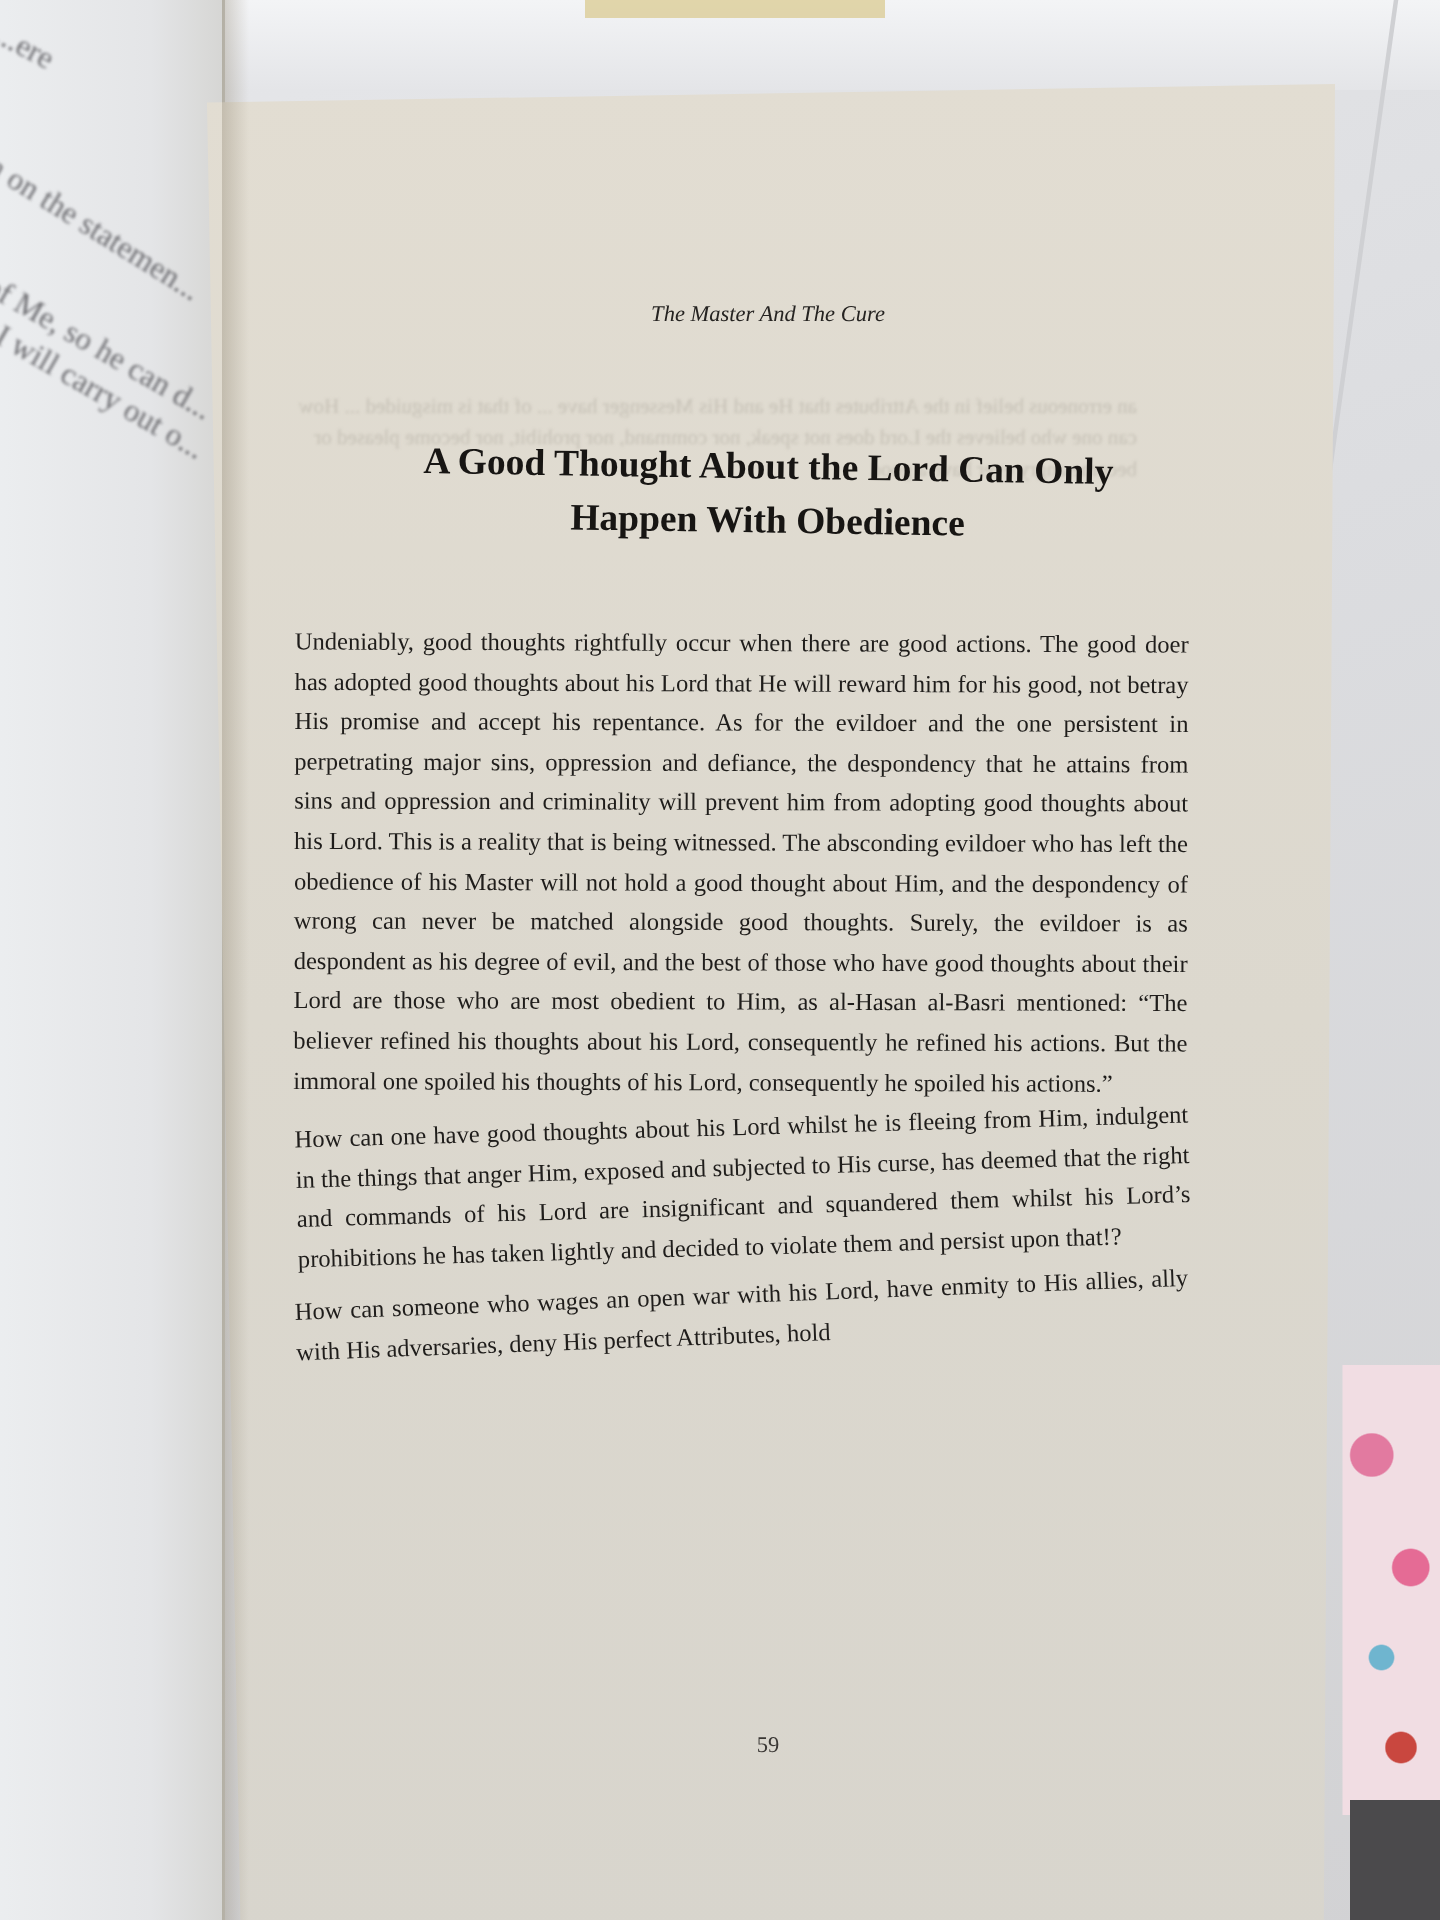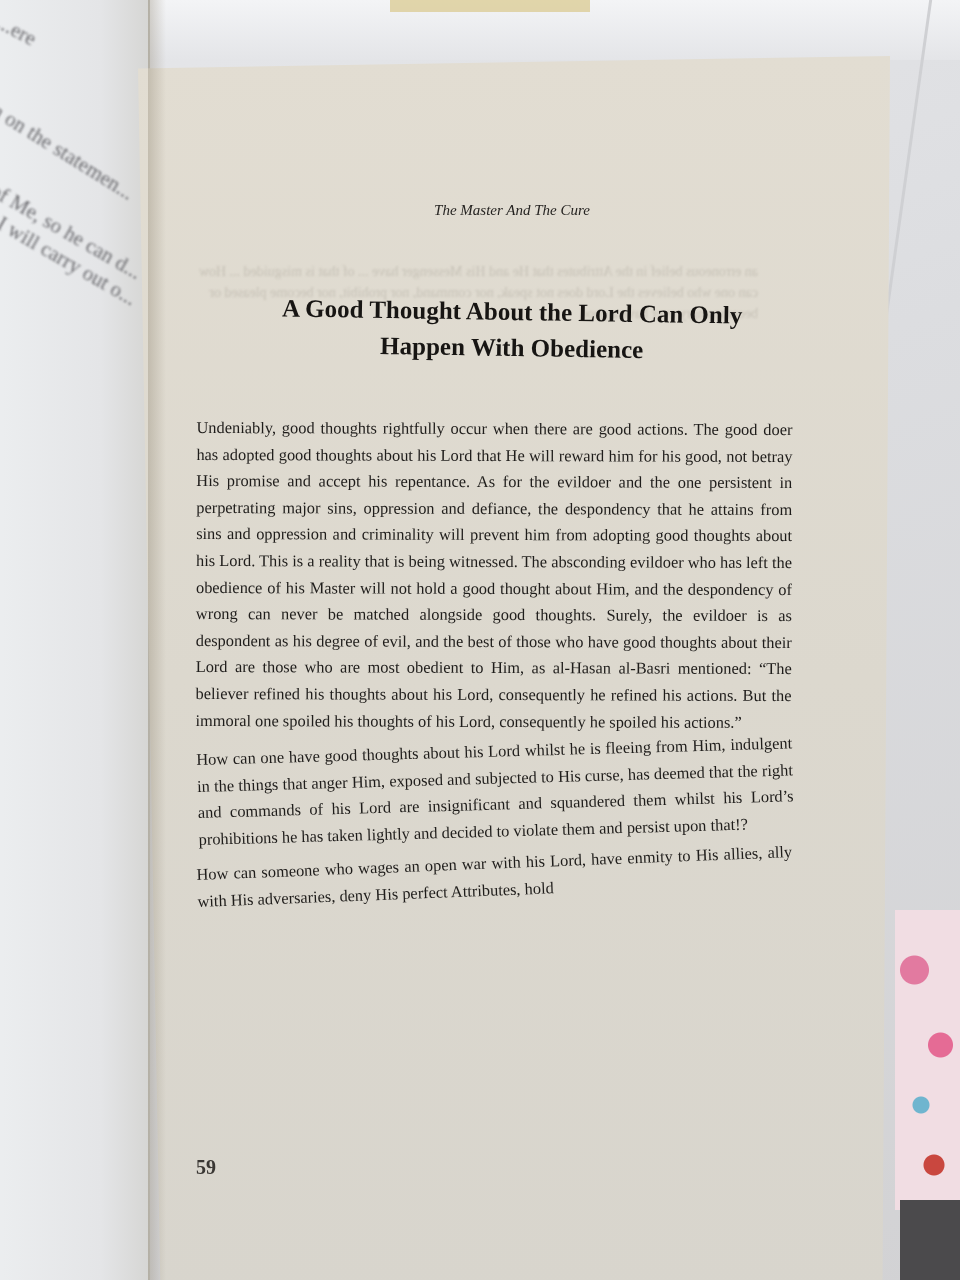--- a/index.html
+++ b/index.html
@@ -77,22 +77,22 @@
       position: absolute; left: 0; top: 360px; width: 596px;
       font-size: 16.4px; line-height: 26.6px; text-align: justify;
       color: #1f1d1b;
       font-family: Liberation Serif, serif;
     }
     .body p { margin-bottom: 8px; }
     .body p.p1 { transform: rotate(0.2deg); }
     .body p.p2 { transform: rotate(-1.6deg); transform-origin: left top; margin-top: 12px; }
     .body p.p3 { transform: rotate(-2.2deg); transform-origin: left top; margin-top: 8px; }
     .folio {
-      position: absolute; left: 0; top: 1100px; width: 632px; 
-      font-size: 20px; color: #3a3734; font-weight: bold;
+      position: absolute; left: 0; top: 1100px; width: 632px; text-align: center;
+      font-size: 15px; color: #3a3734;
     }
     
     .showthrough {
       position: absolute; left: 60px; top: 205px; width: 560px;
       color: #bdb8ad; font-size: 14px; line-height: 21px; filter: blur(0.9px);
       transform: scaleX(-1); opacity: 0.75;
     }
   </style>
 </head>
 <body>

